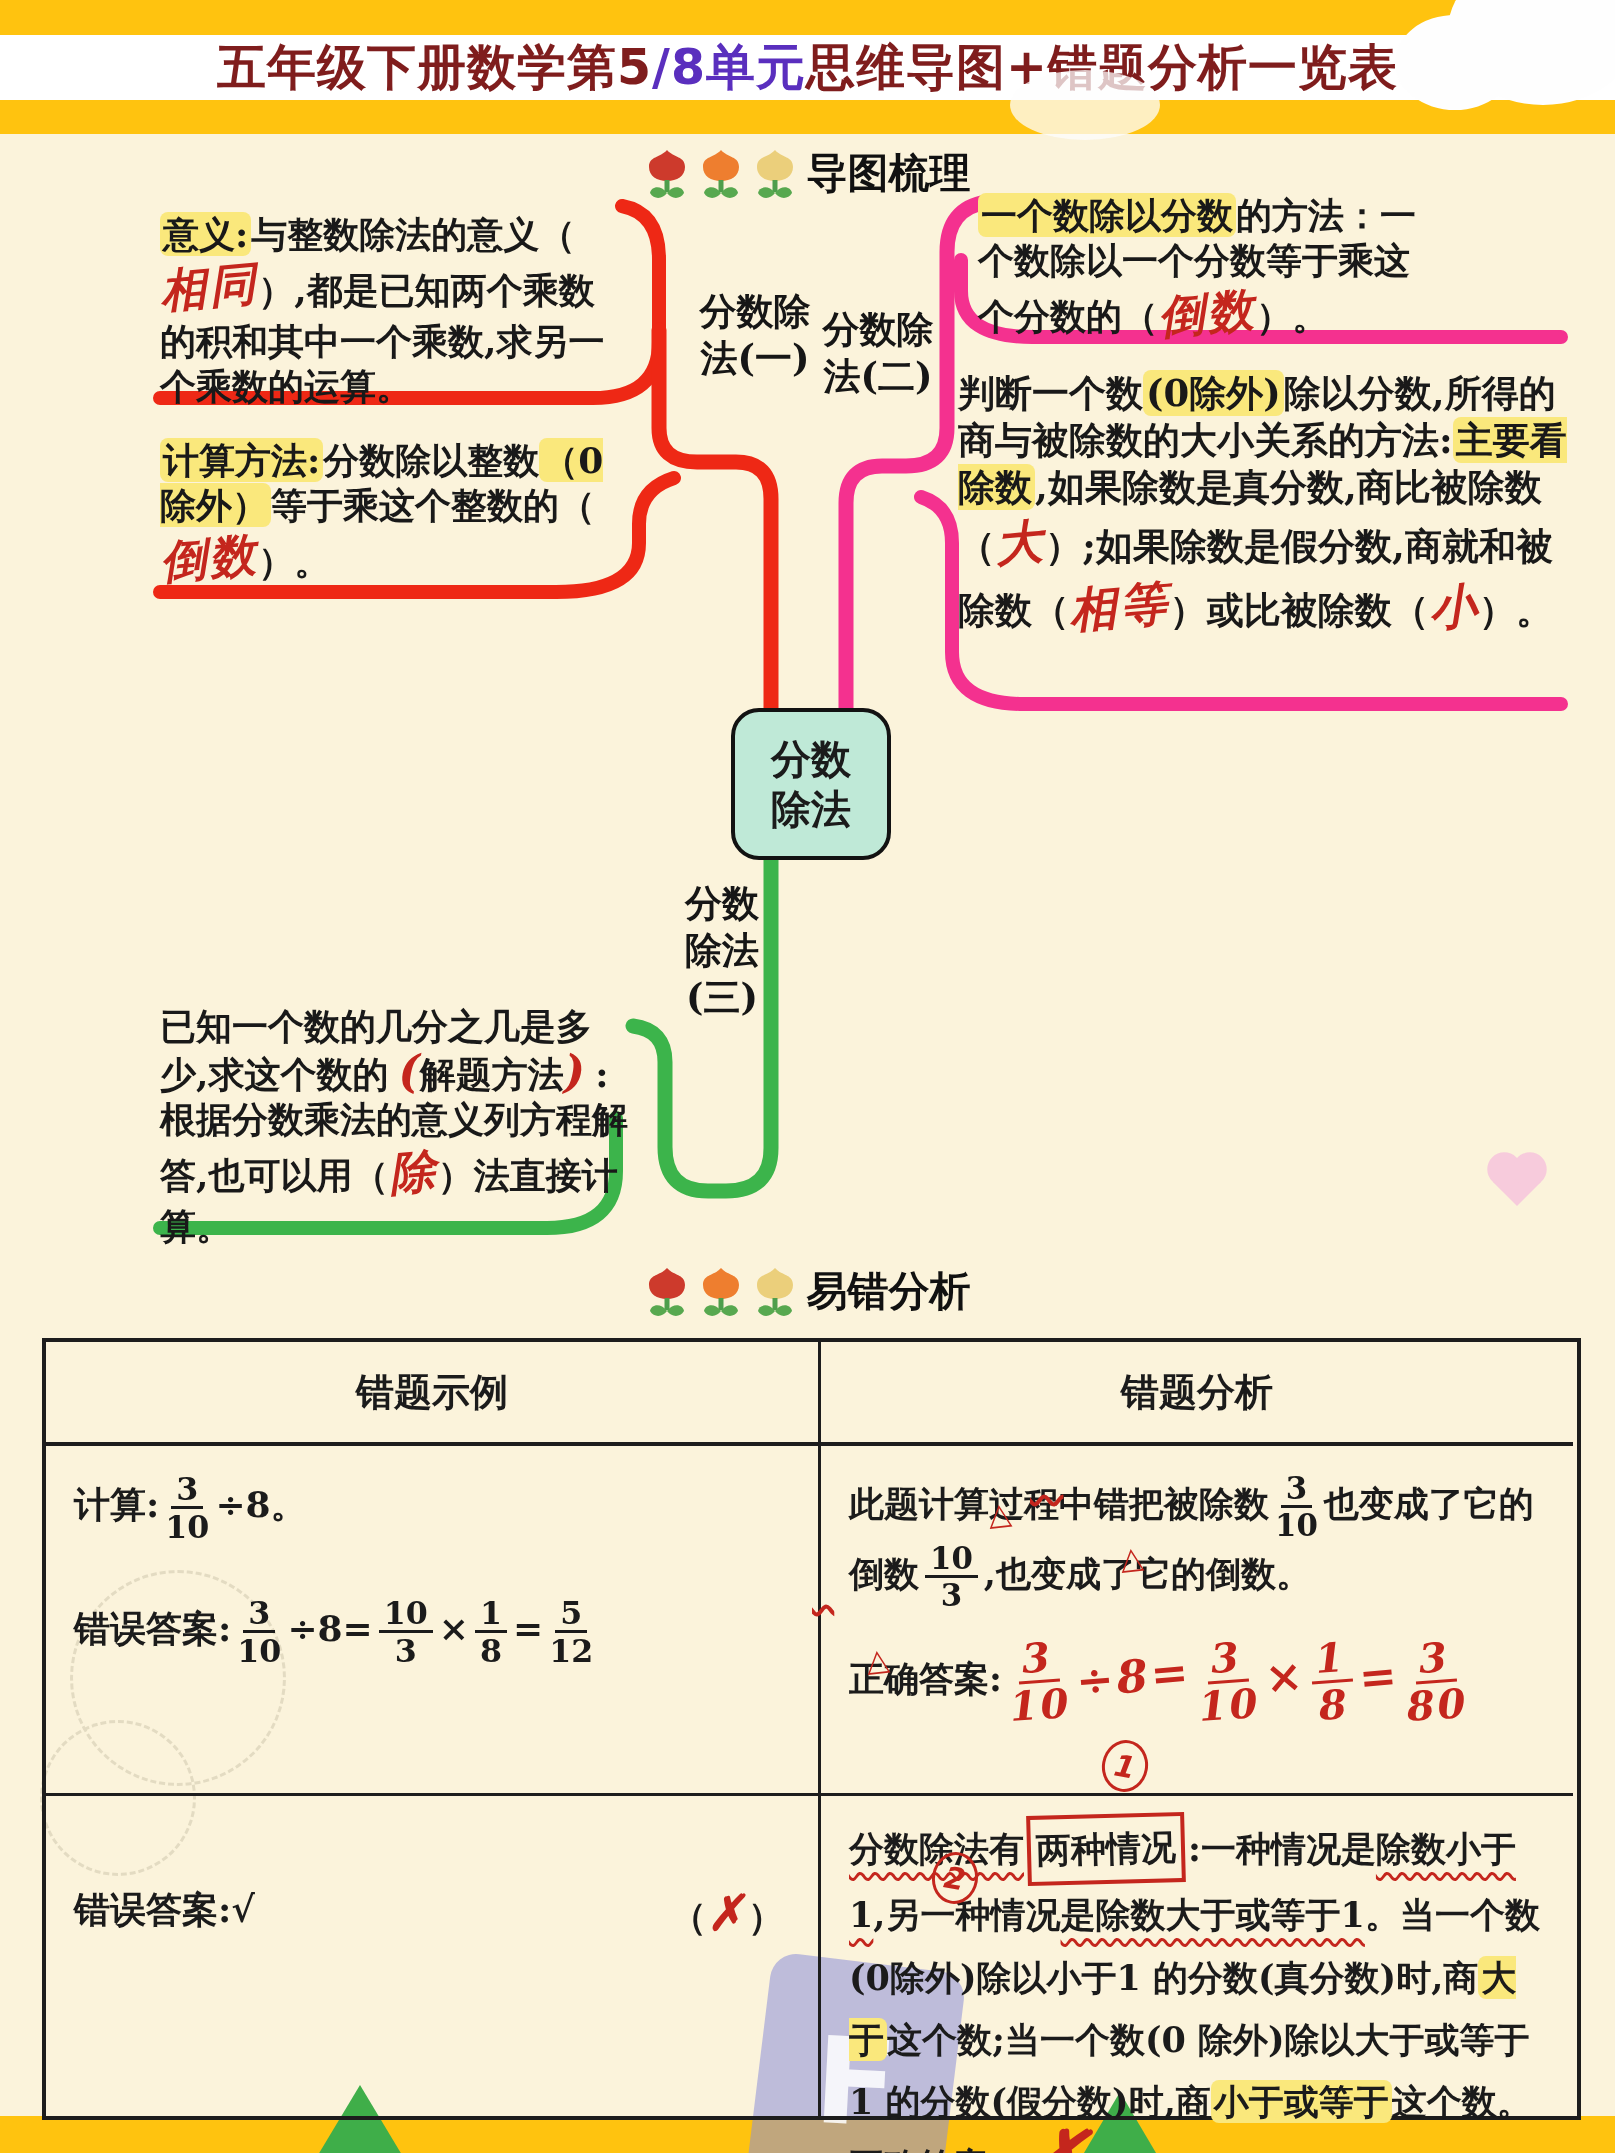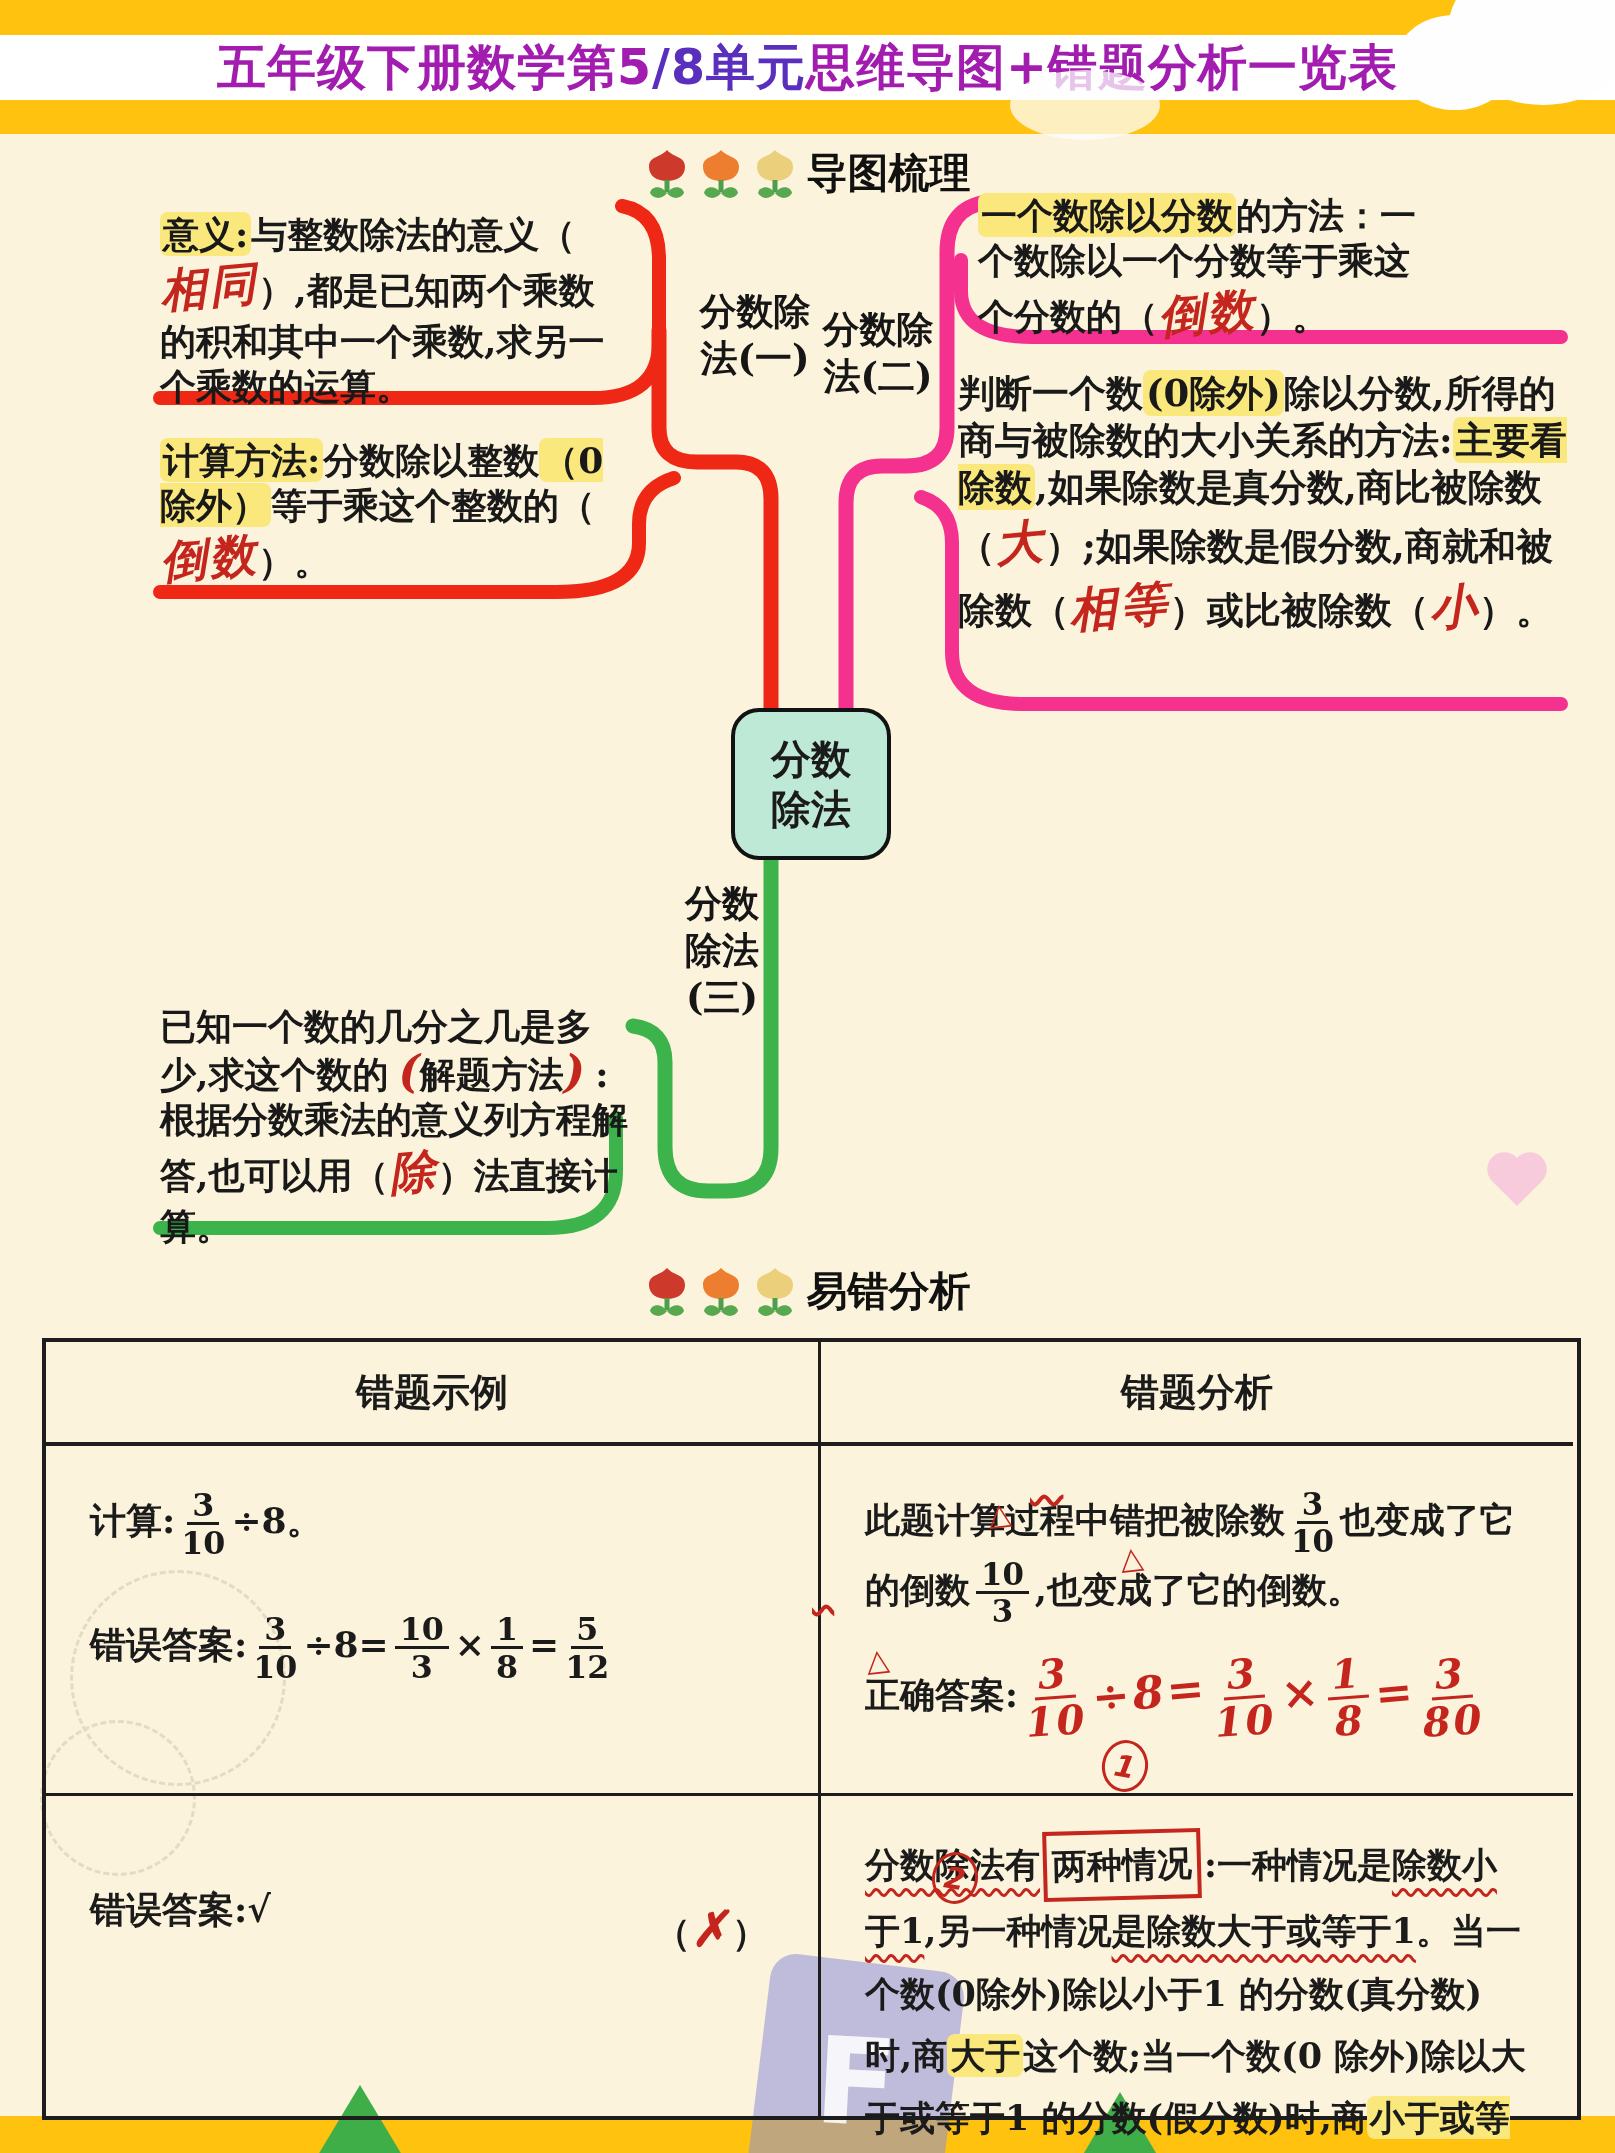--- a/index.html
+++ b/index.html
@@ -5,21 +5,21 @@
   html,body{margin:0;padding:0;background:#e8e2d0;}
   .canvas{position:relative;width:1615px;height:2153px;background:#FBF3DB;overflow:hidden;
           font-family:"DejaVu Sans","Liberation Sans",sans-serif;color:#1b1b1b;}
   
   .band{position:absolute;left:0;width:100%;background:#FFC30F;z-index:1;}
   .band.b1{top:0;height:35px;}
   .band.b2{top:100px;height:34px;}
   .titlebar{position:absolute;top:35px;left:0;width:100%;height:65px;background:#fff;z-index:2;
             display:flex;align-items:center;justify-content:center;}
   .title{font-size:49px;font-weight:800;letter-spacing:1px;white-space:nowrap;}
-  .title .red{color:#a21caf;text-align:center;}
+  .title .red{color:#7f1d1d;text-align:center;}
   .title .purple{color:#5A2FBE;}
   
   .cloud{position:absolute;background:#FEFEFE;border-radius:50%;z-index:3;}
   
   .secheader{position:absolute;left:0;width:100%;display:flex;align-items:center;justify-content:center;gap:10px;z-index:4;}
   .secheader .txt{font-size:41px;font-weight:800;color:#111;}
   .tulip{width:44px;height:54px;}
   
   .mm-lines{position:absolute;left:0;top:0;z-index:2;}
   .mmbox{position:absolute;z-index:3;font-family:"DejaVu Serif","Liberation Serif",serif;
@@ -51,21 +51,21 @@
   span.seg-hand{line-height:normal;}
   
   .etable{position:absolute;left:42px;top:1338px;width:1531px;z-index:3;border:4px solid #1d1d1d;
           display:grid;grid-template-columns:775px 752px;grid-template-rows:104px 350px 320px;
           font-family:"DejaVu Serif","Liberation Serif",serif;font-weight:700;}
   .etable .hcell{display:flex;align-items:center;justify-content:center;font-family:"DejaVu Sans","Liberation Sans",sans-serif;
                  font-size:38px;font-weight:800;border-bottom:4px solid #1d1d1d;}
   .etable .cell{position:relative;padding:26px 28px;font-size:36px;line-height:1.55;}
   .etable .cleft{border-right:3px solid #1d1d1d;}
   .etable .r1{border-bottom:3px solid #1d1d1d;}
-  .tline{margin:16px;}
+  .tline{margin:0;}
   
   .redmark{position:absolute;color:#C4261D;z-index:5;font-weight:700;}
   .tri{font-size:30px;transform:rotate(-6deg);}
   .squig{text-decoration:underline;text-decoration-style:wavy;text-decoration-color:#C4261D;
          text-decoration-thickness:4px;white-space:pre;}
   .circnum{width:40px;height:46px;border:3.5px solid #C4261D;border-radius:50%;display:flex;
            align-items:center;justify-content:center;font-size:30px;font-style:italic;transform:rotate(10deg);}
   
   .deco{position:absolute;}
   .dashcirc{border:3px dashed #E3DBC2;border-radius:50%;z-index:0;}

